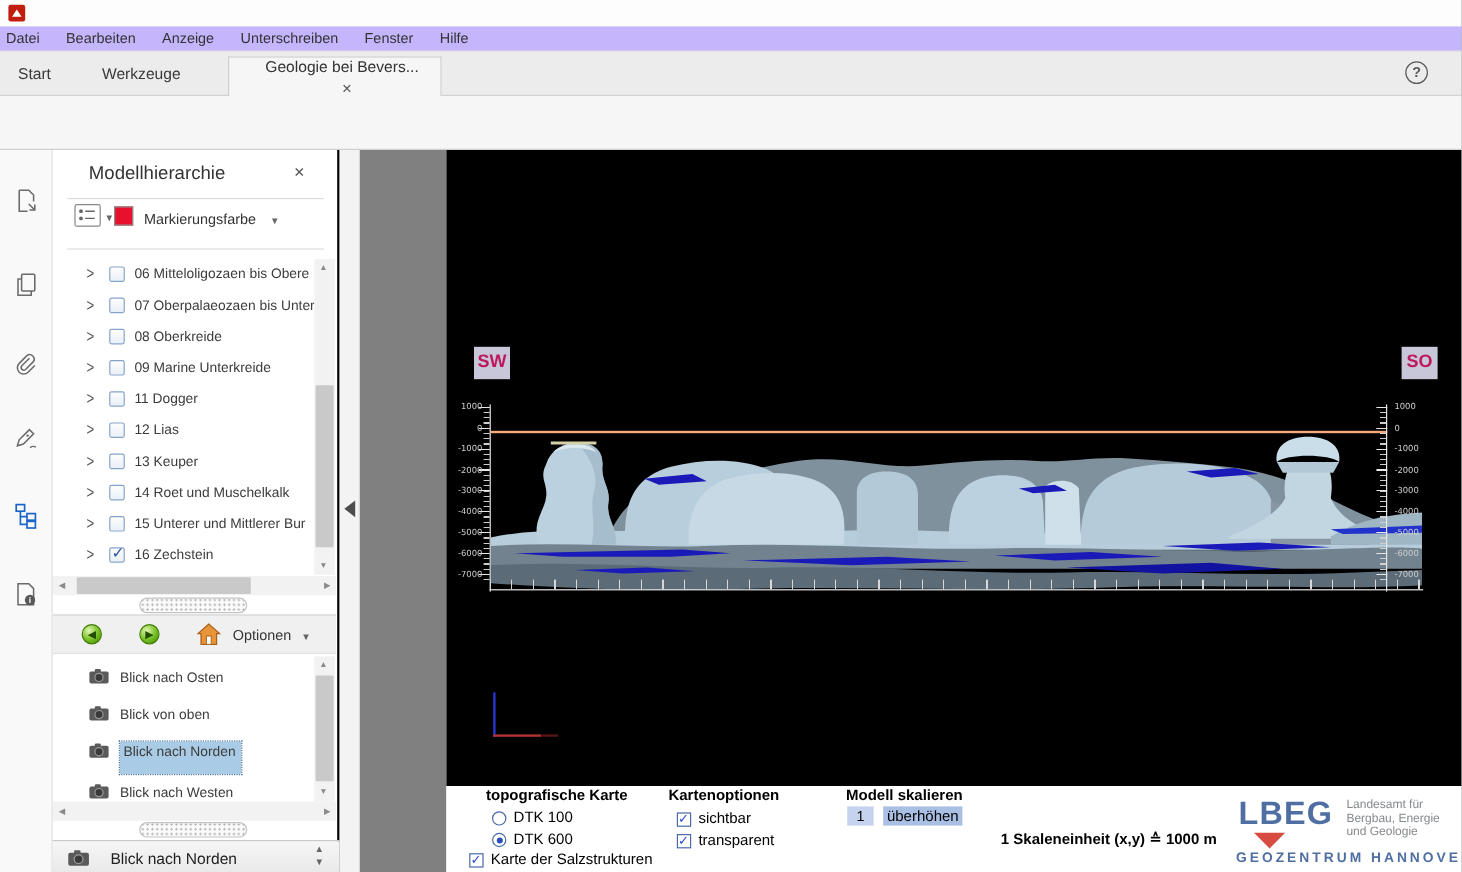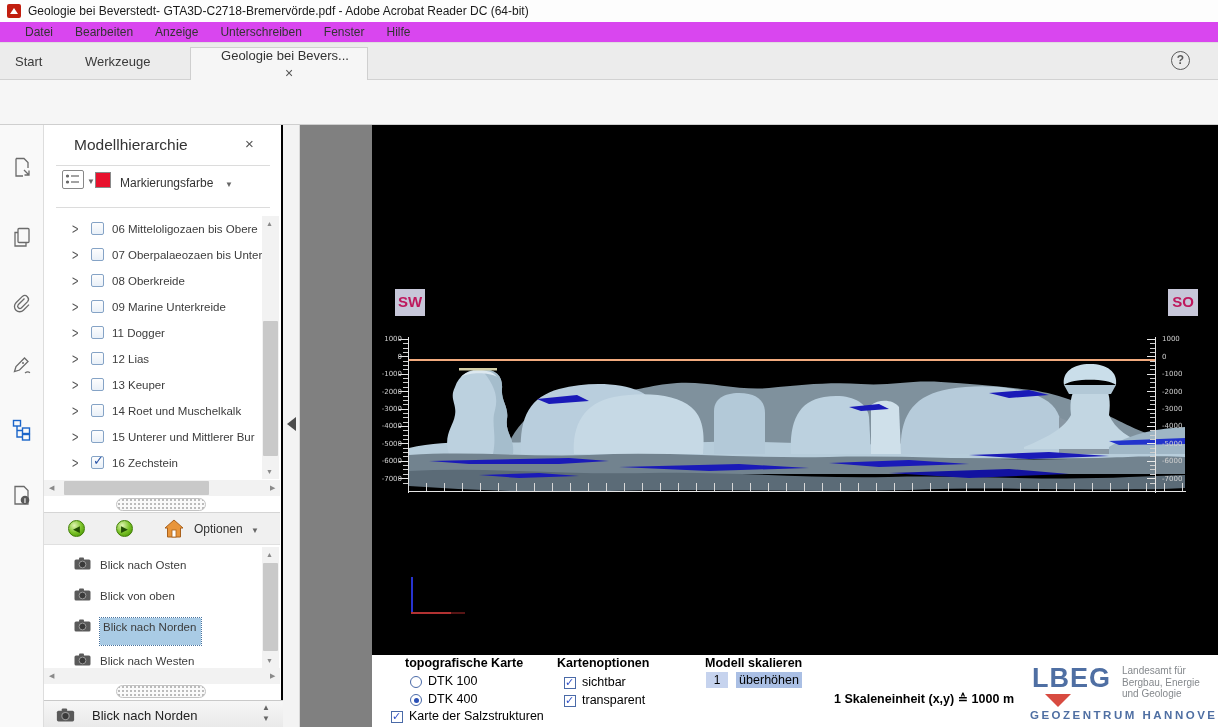--- a/index.html
+++ b/index.html
@@ -6,21 +6,21 @@
   html,body { width:1218px; height:727px; }
   body { font-family:"Liberation Sans","DejaVu Sans",sans-serif; background:#fff; overflow:hidden; }
   .app { position:relative; width:1218px; height:727px; background:#fff; }
   .ab { position:absolute; }
 
   
   .titlebar { left:0; top:0; width:1218px; height:22px; background:#fdfdfd; font-size:12px; color:#1a1a1a; }
   .pdficon { left:7px; top:4px; width:14px; height:14px; background:#c11e0f; border-radius:2px; }
   .pdficon:after { content:""; position:absolute; left:3px; top:4px; border-left:4px solid transparent; border-right:4px solid transparent; border-bottom:6px solid #fff; }
   .wtitle { left:28px; top:4px; white-space:nowrap; }
-  .menubar { left:0; top:22px; width:1218px; height:21px; background:#d946ef; border-bottom:1px solid #dedede; font-size:12px; color:#333; display:flex; align-items:center; padding-left:25px; }
+  .menubar { left:0; top:22px; width:1218px; height:21px; background:#c4b5fd; border-bottom:1px solid #dedede; font-size:12px; color:#333; display:flex; align-items:center; padding-left:5px; }
   .menubar span { margin-right:22px; cursor:default; }
 
   
   .tabbar { left:0; top:43px; width:1218px; height:37px; background:#ececec; border-bottom:1px solid #d2d2d2; }
   .tab { position:absolute; top:0; height:37px; font-size:13px; color:#3a3a3a; display:flex; align-items:center; }
   .doctab { left:190px; top:4px; width:178px; height:34px; background:#f6f6f6; border:1px solid #cfcfcf; border-bottom:none; font-size:13px; color:#333; display:flex; align-items:center; padding:0 10px 0 22px; }
   .helpbtn { left:1171px; top:51px; width:19px; height:19px; border:1.5px solid #5a5a5a; border-radius:50%; color:#5a5a5a; font-size:12px; font-weight:bold; text-align:center; line-height:16px; }
 
   
   .toolbar { left:0; top:80px; width:1218px; height:45px; background:#f6f6f6; border-bottom:1px solid #cfcfcf; }
@@ -96,21 +96,20 @@
 
   svg.ic { display:block; }
 </style>
 </head>
 <body>
 
 <div class="app">
 
   <div class="ab titlebar">
     <div class="ab pdficon"></div>
-    <div class="ab wtitle">Geologie bei Beverstedt- GTA3D-C2718-Bremervörde.pdf - Adobe Acrobat Reader DC (64-bit)</div>
   </div>
 
   <div class="ab menubar">
     <span>Datei</span>
     <span>Bearbeiten</span>
     <span>Anzeige</span>
     <span>Unterschreiben</span>
     <span>Fenster</span>
     <span>Hilfe</span>
   </div>
@@ -567,21 +566,21 @@
     <div class="miniax-v"></div>
     <div class="miniax-h"></div>
     <div class="miniax-h2"></div>
   </div>
 
   <div class="ab formpanel">
     <span class="fhead" style="left:33px; top:1px;">topografische Karte</span>
     <div class="radio" style="left:38px; top:21px;"></div>
     <span class="flabel" style="left:56px; top:19px;">DTK 100</span>
     <div class="radio on" style="left:38px; top:39px;"></div>
-    <span class="flabel" style="left:56px; top:37px;">DTK 400</span>
+    <span class="flabel" style="left:56px; top:37px;">DTK 600</span>
     <div class="fcb on" style="left:19px; top:56px;"></div>
     <span class="flabel" style="left:37px; top:54px; font-weight:normal;">Karte der Salzstrukturen</span>
 
     <span class="fhead" style="left:185px; top:1px;">Kartenoptionen</span>
     <div class="fcb on" style="left:192px; top:22px;"></div>
     <span class="flabel" style="left:210px; top:20px;">sichtbar</span>
     <div class="fcb on" style="left:192px; top:40px;"></div>
     <span class="flabel" style="left:210px; top:38px;">transparent</span>
 
     <span class="fhead" style="left:333px; top:1px;">Modell skalieren</span>

